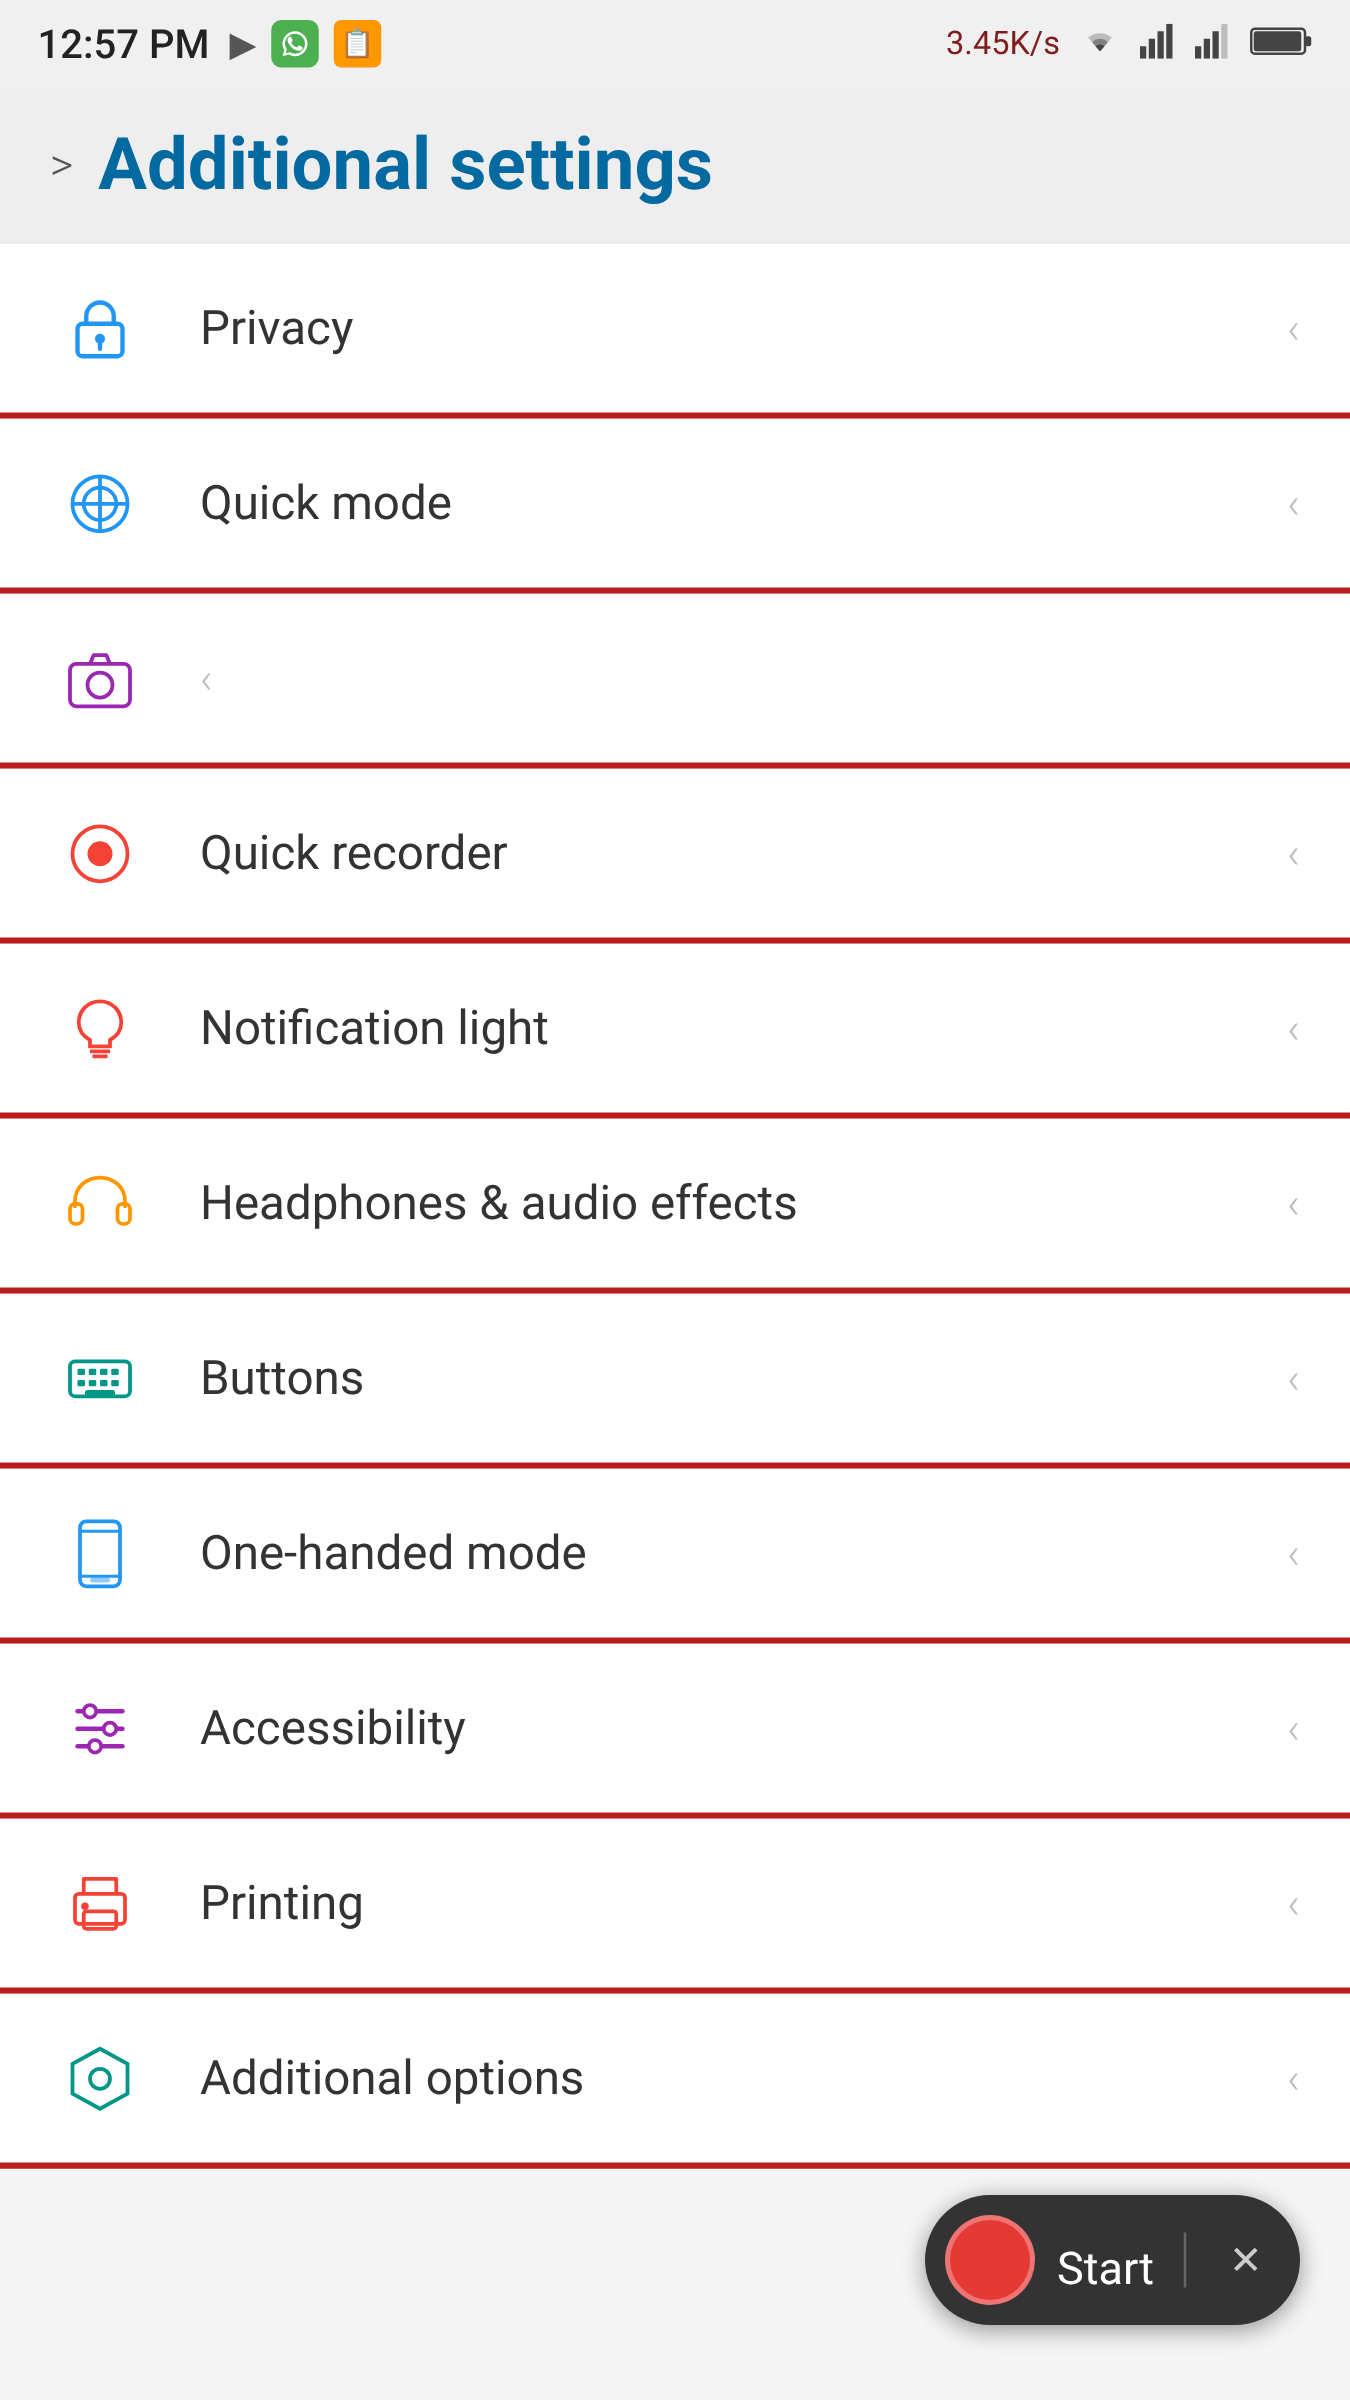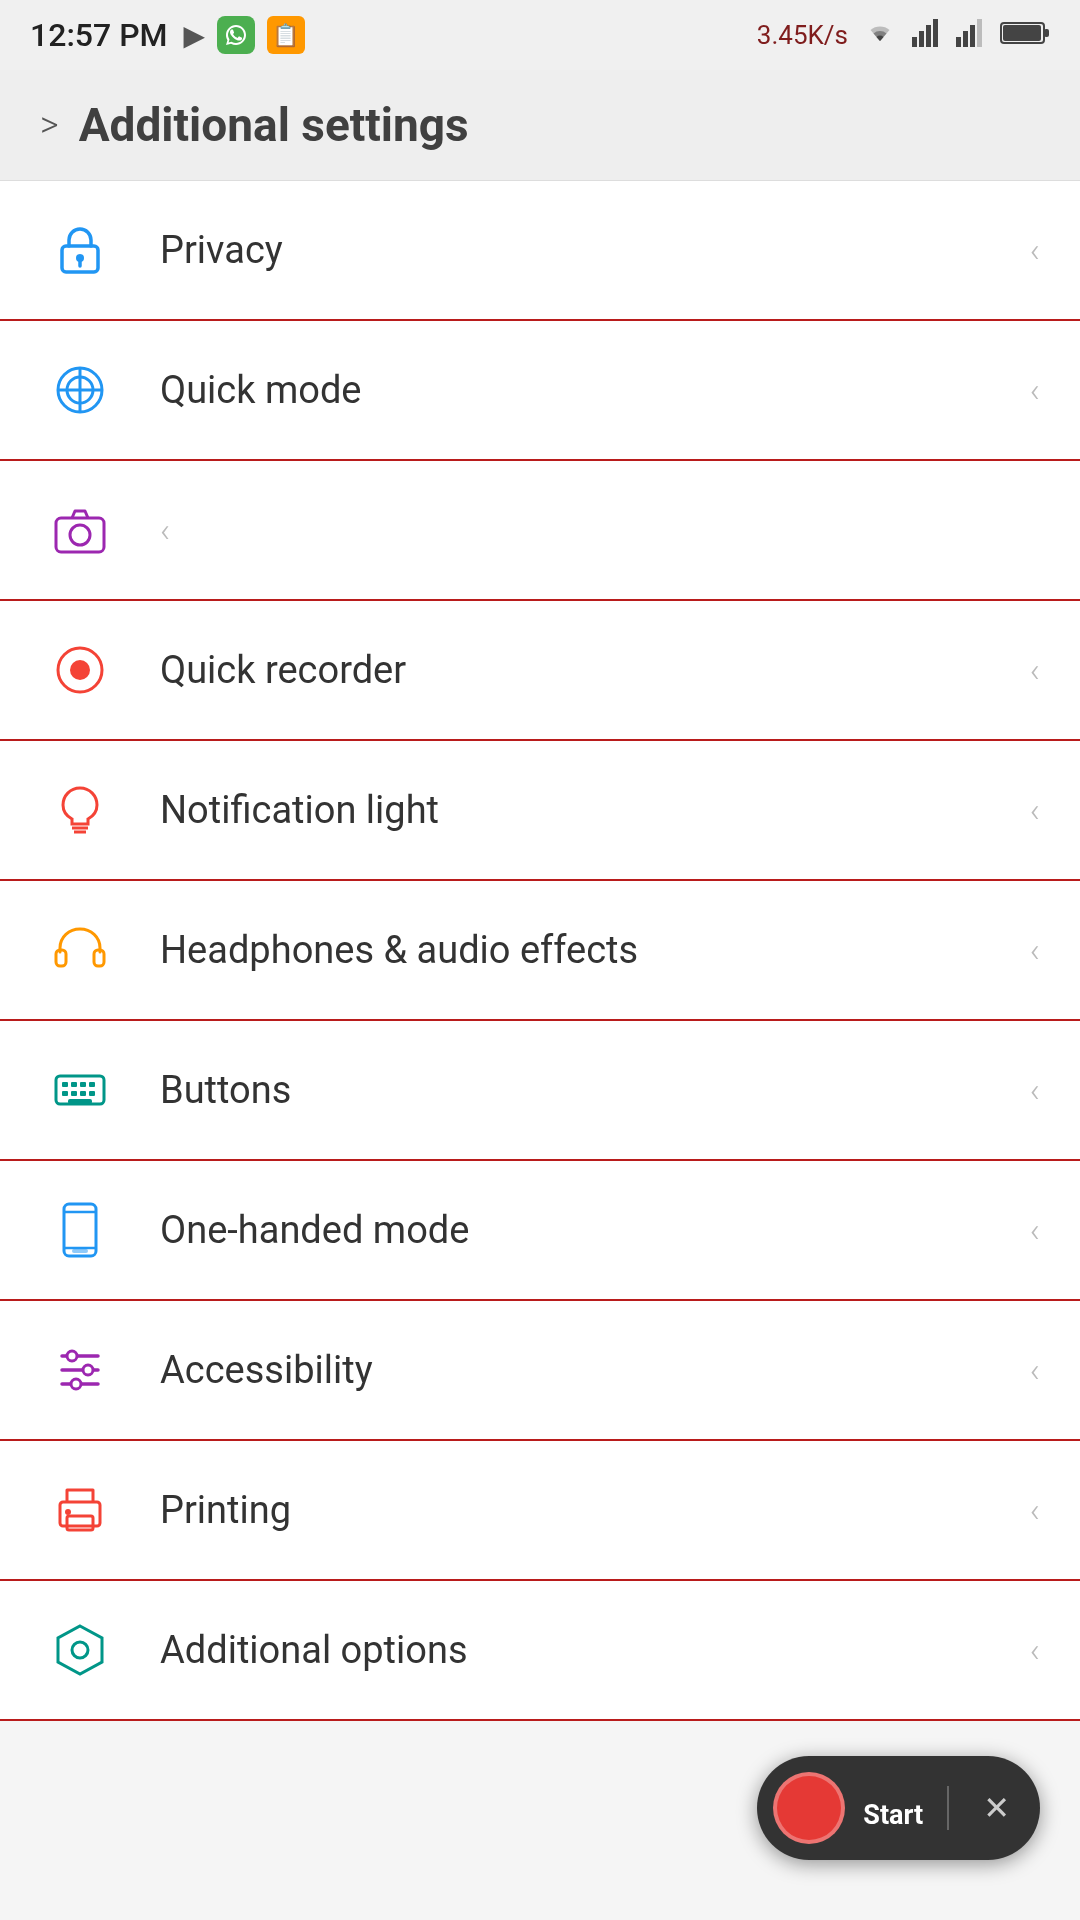--- a/index.html
+++ b/index.html
@@ -75,36 +75,36 @@
       border-bottom: 1px solid #ddd;
     }
 
     .header-chevron {
       font-size: 36px;
       color: #555;
       font-weight: 300;
     }
 
     .header-title {
-      font-size: 46px;
+      font-size: 58px;
       font-weight: 700;
-      color: #404040;
+      color: #0369a1;
     }
 
     
     .settings-list {
       background: #fff;
     }
 
     .settings-item {
       display: flex;
       align-items: center;
       padding: 0 40px;
       height: 140px;
-      border-bottom: 2px solid #b91c1c;
+      border-bottom: 5px solid #b91c1c;
       background: #fff;
       cursor: pointer;
     }
 
     .item-icon {
       width: 80px;
       height: 80px;
       display: flex;
       align-items: center;
       justify-content: center;
@@ -148,23 +148,23 @@
     .record-dot {
       width: 72px;
       height: 72px;
       border-radius: 50%;
       background: #e53935;
       border: 4px solid rgba(255,255,255,0.3);
       flex-shrink: 0;
     }
 
     .record-label {
-      font-size: 27px;
+      font-size: 36px;
       color: #fff;
-      font-weight: 700;
+      font-weight: 400;
       margin-top: 14px;
     }
 
     .record-close {
       font-size: 32px;
       color: #ccc;
       margin-left: 10px;
     }
 
     .divider-line {

